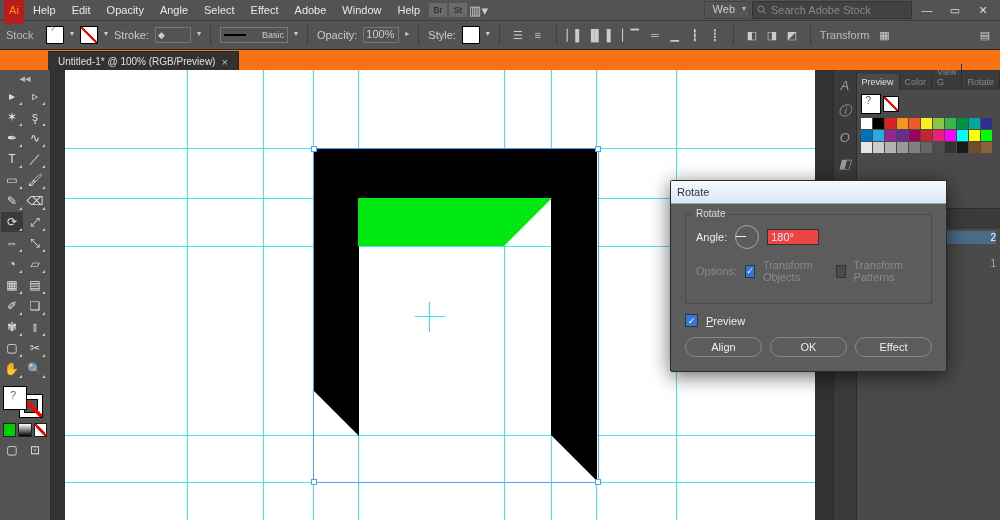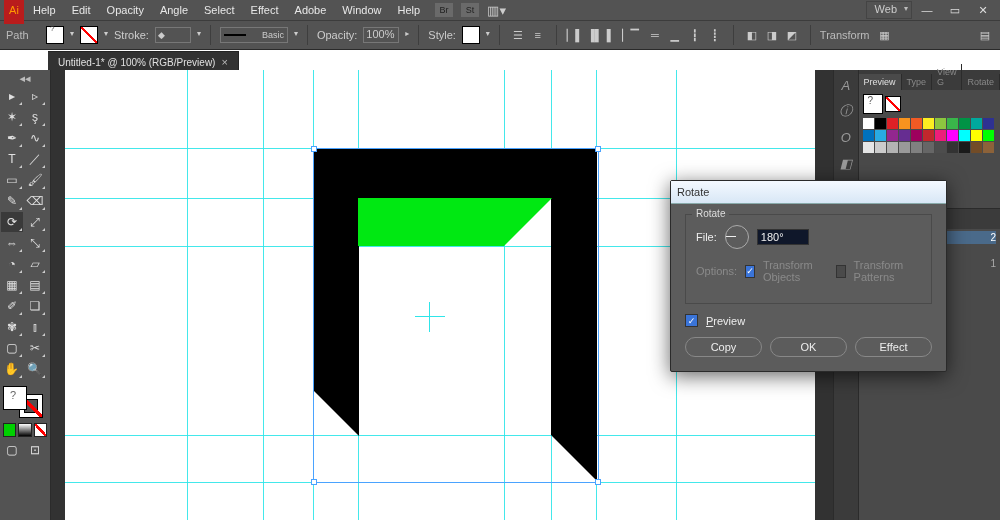--- a/index.html
+++ b/index.html
@@ -1,20 +1,20 @@
 <!DOCTYPE html>
 <html><head>
 <meta charset="utf-8">
 <style>
   html,body{margin:0;padding:0;width:1000px;height:520px;overflow:hidden;font-family:"Segoe UI",Tahoma,sans-serif;font-size:11px;color:#ccc;background:#323232;user-select:none}
   
   .menubar{height:20px;background:#535353;display:flex;align-items:center;padding:0 4px;gap:2px}
   .menubar .logo{width:20px;height:28px;background:#b91c1c;color:#ff9a00;font-weight:normal;display:flex;align-items:center;justify-content:center;font-size:11px}
   .menubar .mitem{padding:0 7px;color:#e8e8e8;line-height:20px}
-  .menubar .mright{margin-left:6px;display:flex;align-items:center;gap:4px}
+  .menubar .mright{display:flex;align-items:center;gap:4px}
   .menubar .box{width:18px;height:14px;background:#6a6a6a;color:#222;display:flex;align-items:center;justify-content:center;font-size:9px}
   .menubar .spacer{flex:1}
   .menubar .dropdown{padding:0 14px 0 8px;border:1px solid #444;background:#535353;height:16px;line-height:14px;position:relative}
   .menubar .dropdown:after{content:"▾";position:absolute;right:3px;top:0;font-size:8px;color:#bbb}
   .menubar .search{width:150px;height:16px;background:#424242;border:1px solid #333;color:#888;padding:0 4px;display:flex;align-items:center;gap:4px}
   .menubar .search svg{width:10px;height:10px}
   .menubar .winbtn{width:26px;text-align:center;color:#ddd}
   
   .ctrlbar{height:28px;background:#535353;border-top:1px solid #3c3c3c;border-bottom:1px solid #2a2a2a;display:flex;align-items:center;padding:0 6px;gap:6px}
   .ctrlbar .lbl{color:#bbb;width:34px}
@@ -23,21 +23,21 @@
   .ctrlbar .tiny{font-size:8px;margin-top:-3px}
   .ctrlbar .numf{width:30px;height:14px;background:#535353;border:1px solid #777;color:#ccc;padding:0 2px}
   .ctrlbar .strokebox{width:60px;height:14px;border:1px solid #777;display:flex;align-items:center;gap:16px;padding:0 3px}
   .ctrlbar .strokebox .line{flex:1;height:2px;background:#000}
   .ctrlbar .pipe{width:1px;height:20px;background:#3e3e3e;margin:0 3px}
   .ctrlbar .icon{width:18px;height:16px;display:flex;align-items:center;justify-content:center;color:#ccc;font-size:11px}
   .ctrlbar .icongrp{display:flex;gap:2px}
   .ctrlbar .fill{flex:1}
   .ctrlbar .endlbl{color:#bbb}
   
-  .tabrow{height:22px;background:#ffffff;display:flex;align-items:flex-end;border-bottom:3px solid #84cc16}
+  .tabrow{height:22px;background:#f97316;display:flex;align-items:center;border-bottom:3px solid #84cc16}
   .tabrow .spacer{width:48px}
   .tabrow .tab{background:#323232;padding:0 10px;height:20px;display:flex;align-items:center;gap:6px;color:#e0e0e0;font-size:10px;border-top:1px solid #232323;border-right:1px solid #232323}
   .tabrow .tab .close{font-size:11px;color:#bbb}
   
   .main{position:absolute;top:70px;left:0;right:0;bottom:0;display:flex}
   
   .toolbox{width:48px;background:#535353;border-right:1px solid #2b2b2b;padding:2px 1px;display:flex;flex-direction:column;gap:1px}
   .toolrow{display:flex;gap:1px}
   .tbtn{width:22px;height:20px;display:flex;align-items:center;justify-content:center;color:#e0e0e0;font-size:12px;position:relative}
   .tbtn.sel{background:#3a3a3a}
@@ -91,21 +91,21 @@
   .proplist .row.sel{background:#4a6a8a;color:#fff}
   
   .dialog{position:absolute;left:670px;top:180px;width:275px;background:#5c5c5c;border:1px solid #2a2a2a;box-shadow:0 4px 20px rgba(0,0,0,.6);border-radius:2px;color:#eee}
   .dialog .titlebar{background:linear-gradient(#f4f9ff,#d8e7f6);color:#333;height:22px;display:flex;align-items:center;padding:0 6px;font-size:11px;border-bottom:1px solid #8aa}
   .dialog .body{padding:10px 14px 14px}
   .dialog .grp{border:1px solid #4a4a4a;padding:10px;position:relative;margin-bottom:10px}
   .dialog .grp .gtitle{position:absolute;top:-7px;left:6px;background:#5c5c5c;padding:0 4px;font-size:10px;color:#ddd}
   .dialog .row{display:flex;align-items:center;gap:8px;margin-bottom:10px;font-size:11px}
   .dialog .angle{width:22px;height:22px;border:1px solid #aaa;border-radius:50%;position:relative}
   .dialog .angle:after{content:"";position:absolute;left:10px;top:10px;width:10px;height:1px;background:#eee;transform-origin:left;transform:rotate(180deg)}
-  .dialog input[type=text]{width:44px;background:#0f172a;border:1px solid #333;color:#eee;padding:1px 3px;font-size:11px}
+  .dialog input[type=text]{width:44px;background:#ef4444;border:1px solid #333;color:#eee;padding:1px 3px;font-size:11px}
   .dialog .chk{width:11px;height:11px;border:1px solid #333;background:#4a4a4a;display:inline-flex;align-items:center;justify-content:center;font-size:9px}
   .dialog .chk.on{background:#3a74d8;color:#fff}
   .dialog .btns{display:flex;gap:8px;justify-content:center}
   .dialog .btn{flex:1;border:1px solid #888;border-radius:12px;padding:3px 0;text-align:center;font-size:11px;color:#eee;background:#5c5c5c}
   .dimmed{color:#8a8a8a}
 </style>
 </head>
 <body>
 
 <div class="menubar">
@@ -123,27 +123,34 @@
       <div class="box">Br</div>
     </div>
   <div class="mright">
       <div class="box">St</div>
     </div>
   <div class="mright">
       <span style="font-size:13px">▥▾</span>
     </div>
   <div class="spacer"></div>
   <div class="dropdown">Web</div>
+  <div class="search">
+    <svg viewBox="0 0 10 10">
+        <circle cx="4" cy="4" r="3" fill="none" stroke="#888"></circle>
+        <line x1="6" y1="6" x2="9" y2="9" stroke="#888"></line>
+      </svg>
+    <span style="color:#888">Search Adobe Stock</span>
+  </div>
   <div class="winbtn">—</div>
   <div class="winbtn">▭</div>
   <div class="winbtn">✕</div>
 </div>
 
 <div class="ctrlbar">
-  <span class="lbl">Path</span>
+  <span class="lbl">Stock</span>
   <div class="swatch" style="background:#fff">
       <span class="tiny" style="position:absolute;left:3px;top:0;color:#555">?</span>
     </div>
   <span class="tiny">▾</span>
   <div class="swatch nofill"></div>
   <span class="tiny">▾</span>
   <span>Stroke:</span>
   <div class="numf"><span style="font-size:9px">◆ </span></div>
   <span class="tiny">▾</span>
   <div class="pipe"></div>
@@ -401,21 +408,21 @@
         <div class="ic">A</div>
         <div class="ic">ⓘ</div>
         <div class="ic">O</div>
         <div class="ic">◧</div>
         <div class="ic">≣</div>
         <div class="ic">⊞</div>
       </div>
     <div class="panels">
       <div class="paneltabs">
         <div class="ptab act">Preview</div>
-        <div class="ptab">Type</div>
+        <div class="ptab">Color</div>
         <div class="ptab">View G</div>
         <div class="ptab">Rotate</div>
       </div>
       <div class="panelbody">
         <div style="display:flex;gap:2px;align-items:center">
           <div class="swatch" style="width:18px;height:18px;background:#fff">
               <span style="position:absolute;left:4px;color:#555">?</span>
             </div>
           <div class="swatch nofill" style="width:14px;height:14px"></div>
         </div>
@@ -481,35 +488,35 @@
     </div>
   </div>
 </div>
 
 <div class="dialog">
   <div class="titlebar">Rotate</div>
   <div class="body">
     <div class="grp">
       <div class="gtitle">Rotate</div>
       <div class="row">
-        <span>File:</span>
+        <span>Angle:</span>
         <div class="angle"></div>
         <input type="text" value="180°" style="">
       </div>
       <div class="row dimmed">
         <span>Options:</span>
         <span class="chk on">✓</span>
         <span>Transform Objects</span>
         <span class="chk"></span>
         <span>Transform Patterns</span>
       </div>
     </div>
     <div class="row">
       <span class="chk on">✓</span>
       <span><u>P</u>review</span>
     </div>
     <div class="btns">
-      <div class="btn">Copy</div>
+      <div class="btn">Align</div>
       <div class="btn">OK</div>
       <div class="btn">Effect</div>
     </div>
   </div>
 </div>
 
 </body></html>

